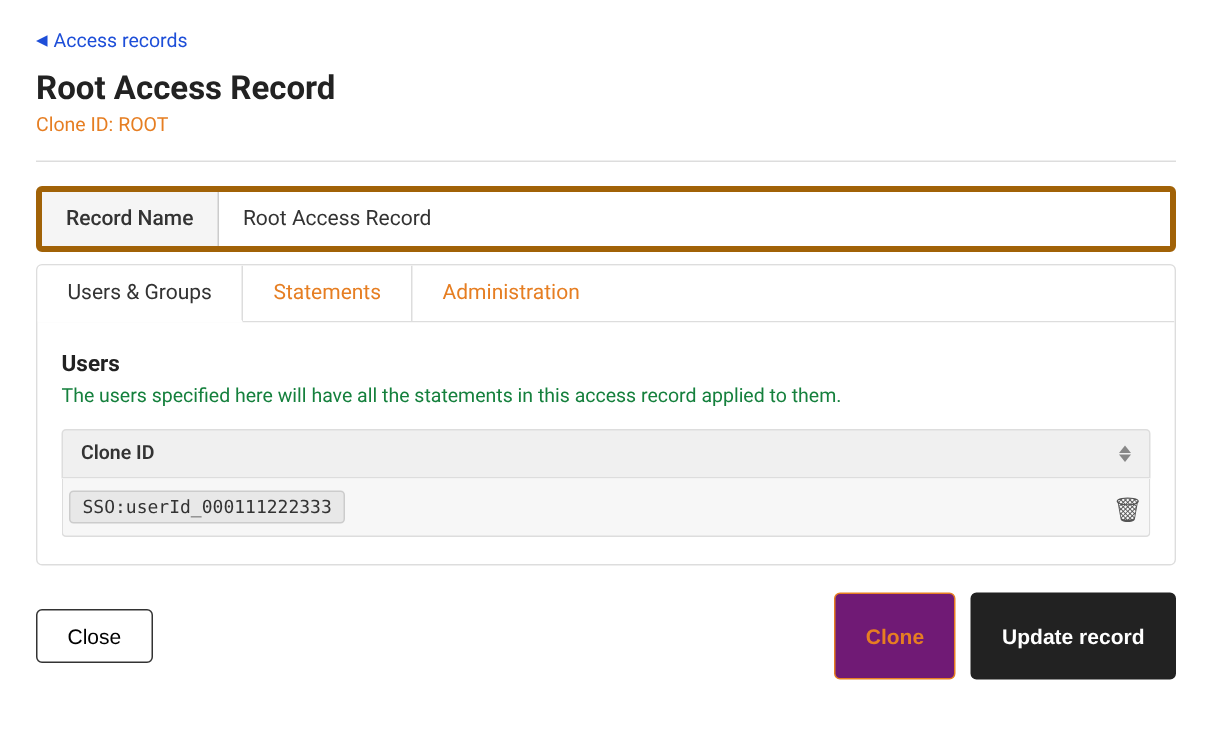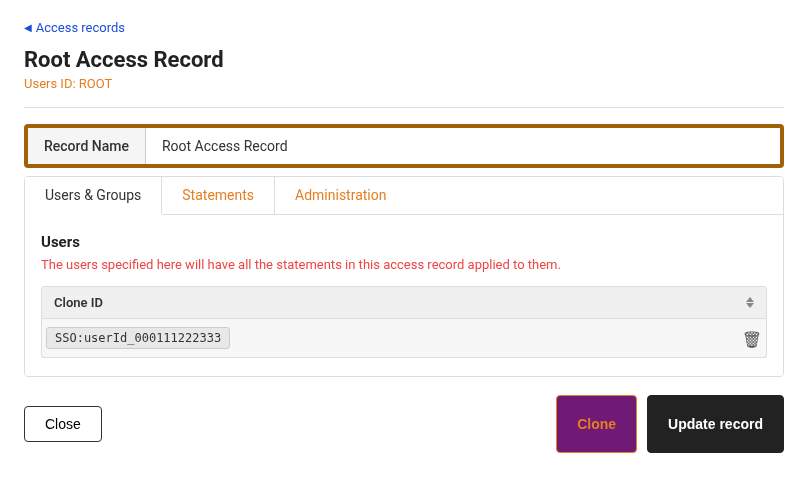--- a/index.html
+++ b/index.html
@@ -104,21 +104,21 @@
       background: #fff;
     }
     .section-title {
       font-size: 15px;
       font-weight: 700;
       color: #222;
       margin-bottom: 6px;
     }
     .section-desc {
       font-size: 13px;
-      color: #ef4444;
+      color: #15803d;
       margin-bottom: 14px;
     }
     .table-header {
       display: flex;
       align-items: center;
       justify-content: space-between;
       background: #f0f0f0;
       border: 1px solid #ddd;
       padding: 8px 12px;
       border-radius: 3px 3px 0 0;
@@ -210,21 +210,21 @@
     }
   </style>
 </head>
 <body>
 
 <div class="page-container">
 
   <div class="breadcrumb-link">Access records</div>
 
   <div class="page-title">Root Access Record</div>
-  <div class="record-id">Users ID: ROOT</div>
+  <div class="record-id">Clone ID: ROOT</div>
 
   <hr class="divider">
 
   <div class="record-name-row">
     <div class="record-name-label">Record Name</div>
     <div class="record-name-value">Root Access Record</div>
   </div>
 
   <div class="tabs-container">
     <div class="tabs-header">

